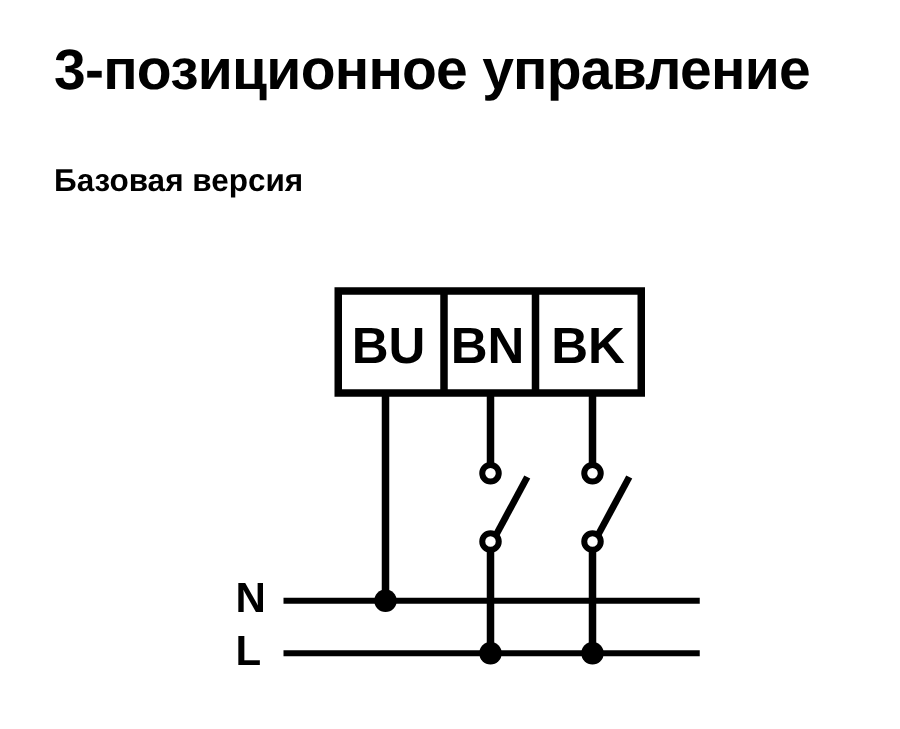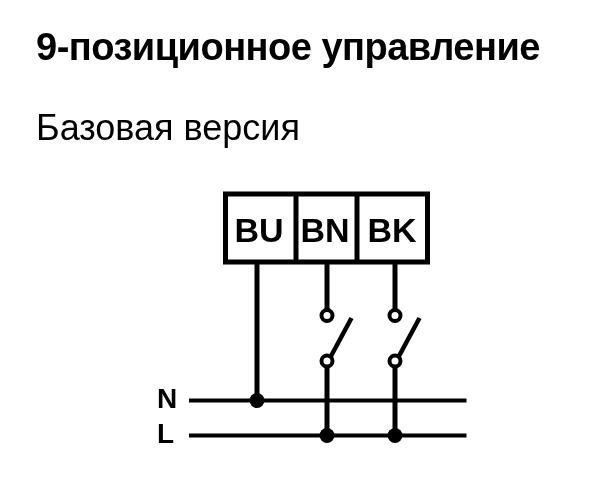--- a/index.html
+++ b/index.html
@@ -20,22 +20,22 @@
     font-size: 38px;
     font-weight: 700;
     line-height: 1;
     white-space: nowrap;
     letter-spacing: -0.5px;
   }
   .page-subtitle {
     position: absolute;
     left: 36px;
     top: 110px;
-    font-size: 36px;
-    font-weight: 400;
+    font-size: 21px;
+    font-weight: 700;
     line-height: 1;
     white-space: nowrap;
   }
   .diagram-svg {
     position: absolute;
     left: 0;
     top: 0;
     width: 600px;
     height: 486px;
   }
@@ -53,21 +53,21 @@
     fill: #000000;
   }
   .contact-circle { stroke: #000000; stroke-width: 4; fill: #ffffff; }
   .junction-dot { fill: #000000; stroke: none; }
 </style>
 </head>
 <body>
 
 <div class="page">
 
-  <div class="page-title">9-позиционное управление</div>
+  <div class="page-title">3-позиционное управление</div>
 
   <div class="page-subtitle">Базовая версия</div>
 
   <svg class="diagram-svg" viewBox="0 0 600 486">
 
     <line x1="257" y1="262" x2="257" y2="400.5" class="stroke" stroke-width="5"></line>
     <line x1="327" y1="262" x2="327" y2="312" class="stroke" stroke-width="5"></line>
     <line x1="327" y1="366" x2="327" y2="435.5" class="stroke" stroke-width="5"></line>
     <line x1="395" y1="262" x2="395" y2="312" class="stroke" stroke-width="5"></line>
     <line x1="395" y1="366" x2="395" y2="435.5" class="stroke" stroke-width="5"></line>

